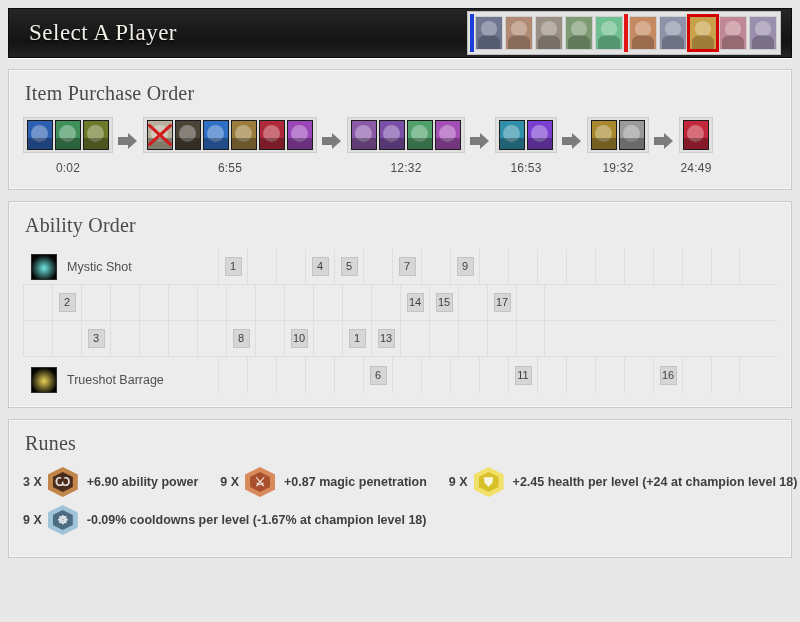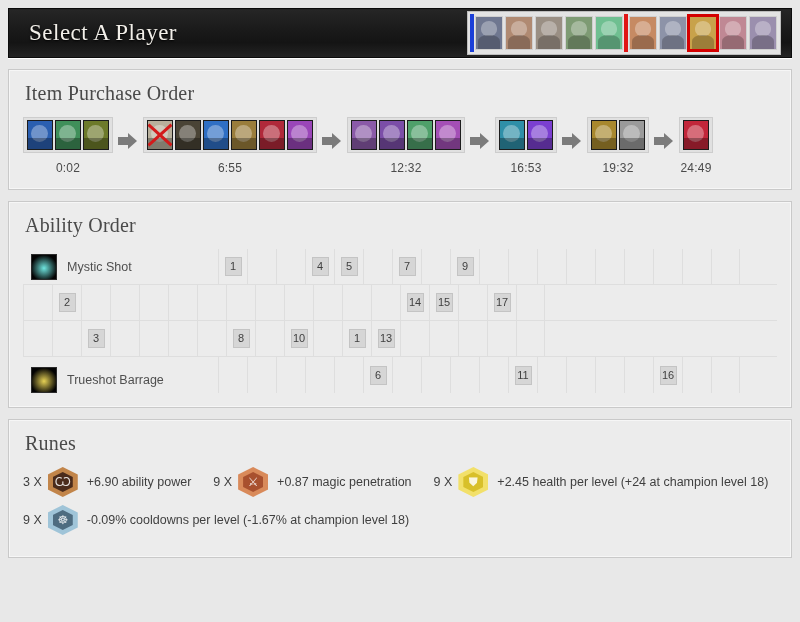--- a/index.html
+++ b/index.html
@@ -167,21 +167,21 @@
     width: 17px; height: 19px;
     background: #d6d6d6;
     border: 1px solid #c4c4c4;
     font-size: 11px; color: #3f3f3f;
     display:flex; align-items:center; justify-content:center;
     line-height:1;
   }
 
   
   .rune-line { display:flex; align-items:center; flex-wrap:nowrap; margin-bottom: 8px; }
-  .rune-item { display:flex; align-items:center; margin-right: 22px; white-space:nowrap; }
+  .rune-item { display:flex; align-items:center; margin-right: 22px; white-space:nowrap;font-weight:bold; }
   .rune-count { font-size: 12.5px; color:#3f3f3f; margin-right: 6px; }
   .hexwrap { width: 30px; height: 30px; position: relative; flex:none; }
   .hex {
     width: 30px; height: 30px;
     clip-path: polygon(50% 0%, 100% 25%, 100% 75%, 50% 100%, 0% 75%, 0% 25%);
     display:flex; align-items:center; justify-content:center;
     position:relative;
   }
   .hex .inner {
     width: 20px; height: 20px;

